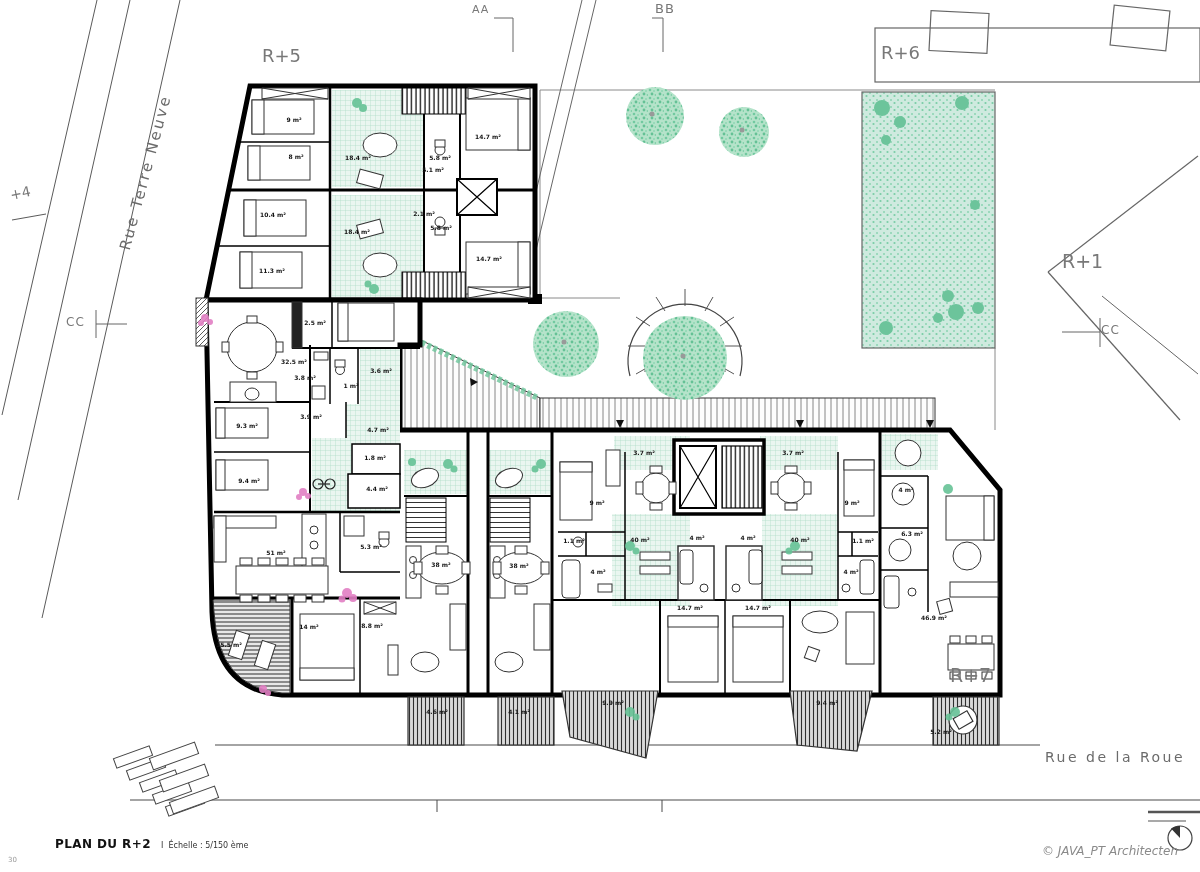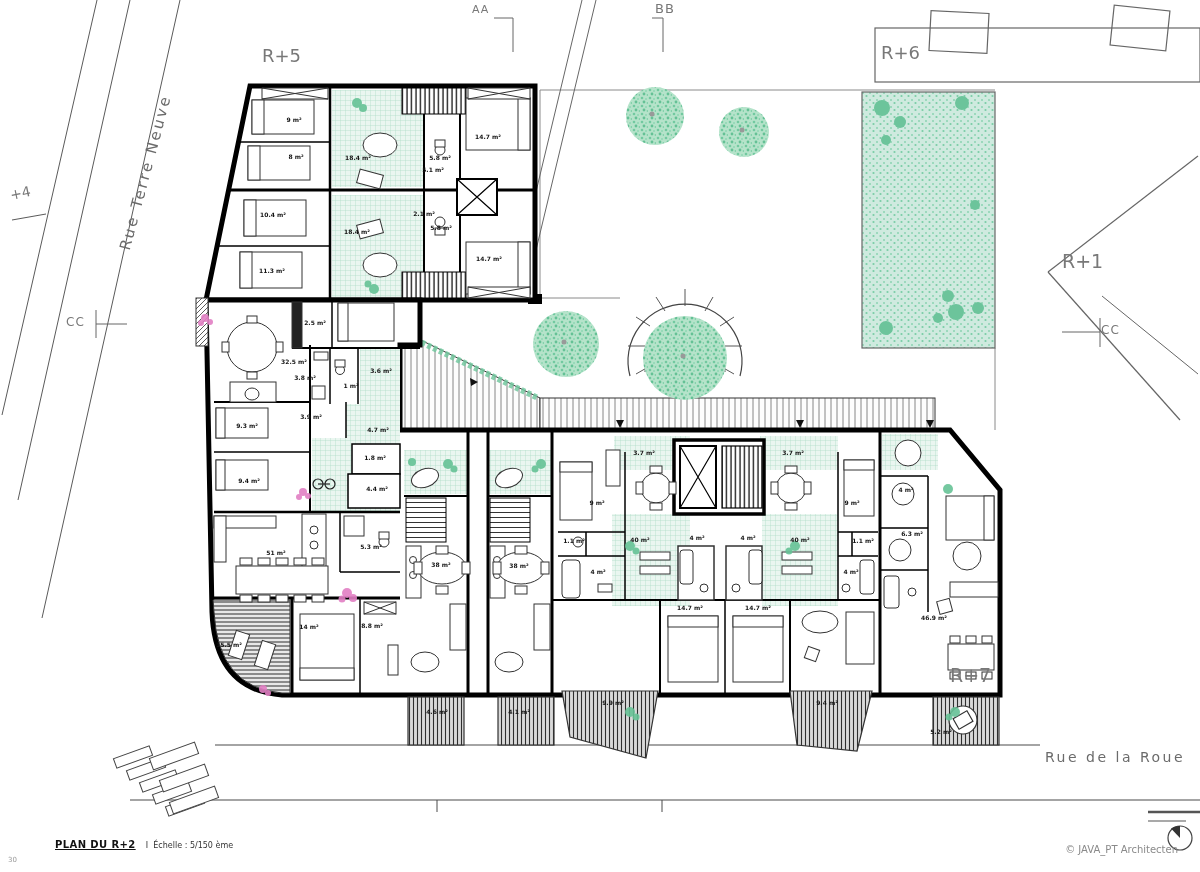--- a/index.html
+++ b/index.html
@@ -4,24 +4,24 @@
 <style>
   html,body{margin:0;padding:0;background:#fff;}
   #canvas{position:relative;width:1200px;height:872px;background:#ffffff;overflow:hidden;
           font-family:"DejaVu Sans",sans-serif;}
   #plan-svg{position:absolute;left:0;top:0;}
   .rl{position:absolute;transform:translate(-50%,-50%);font-size:6px;font-weight:600;
       color:#141414;white-space:nowrap;line-height:1;}
   .ann{position:absolute;color:#787878;font-weight:400;white-space:nowrap;line-height:1;}
   .street{position:absolute;color:#6b6b6b;letter-spacing:2.5px;white-space:nowrap;line-height:1;}
   #title-block{position:absolute;left:55px;top:833px;color:#111;white-space:nowrap;}
-  #title-block .t1{font-size:10px;font-weight:700;letter-spacing:.4px;text-decoration:underline;}
+  #title-block .t1{font-size:12px;font-weight:700;letter-spacing:.4px;}
   #title-block .t2{font-size:8px;font-weight:400;color:#333;}
   #page-num{position:absolute;left:8px;top:856px;font-size:7px;color:#999;}
-  #copyright{position:absolute;right:22px;top:844px;font-size:10px;color:#8a8a8a;}
+  #copyright{position:absolute;right:22px;top:844px;font-size:12px;color:#8a8a8a;font-style:italic;}
 </style>
 </head>
 <body>
 
 <div id="canvas">
 
 <svg id="plan-svg" width="1200" height="872" viewBox="0 0 1200 872">
 <defs>
   <pattern id="tile" width="5" height="5" patternUnits="userSpaceOnUse">
     <rect width="5" height="5" fill="#eaf6f0"></rect>

